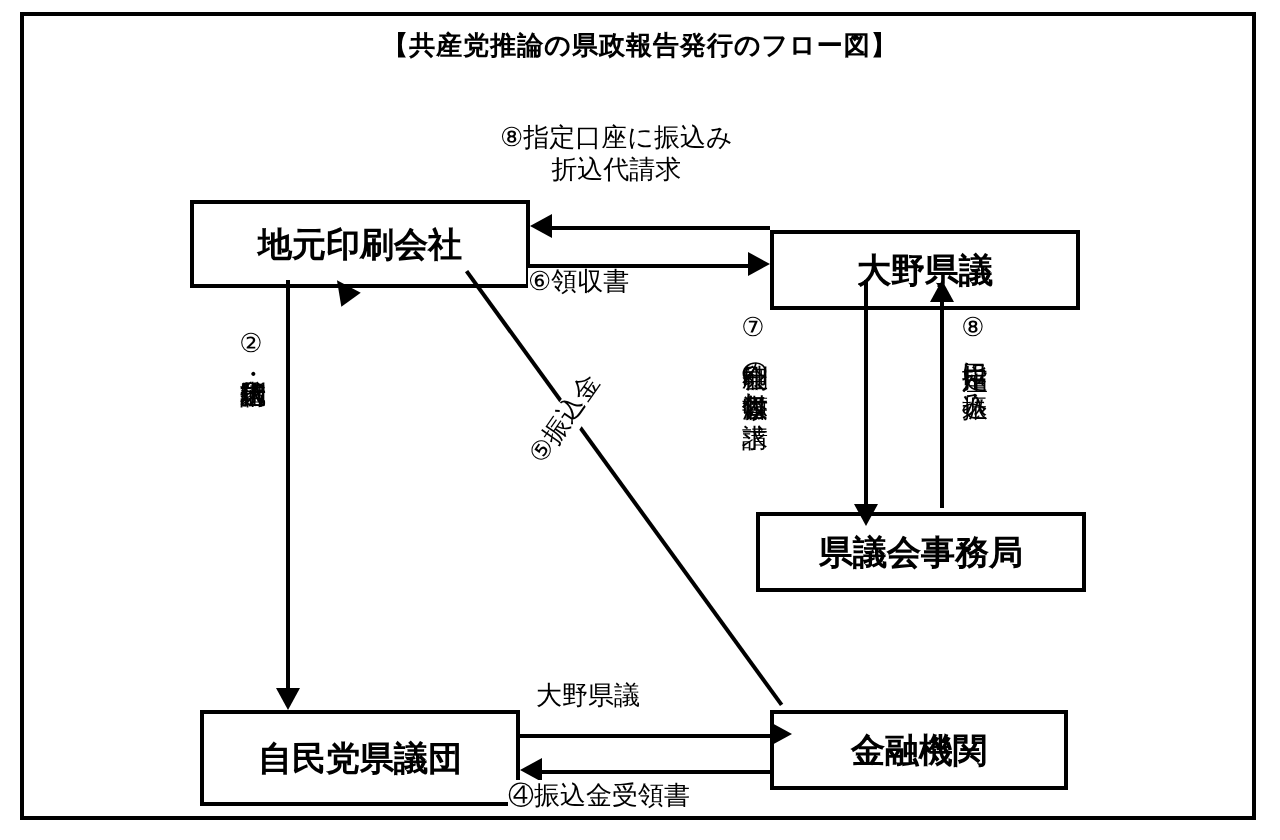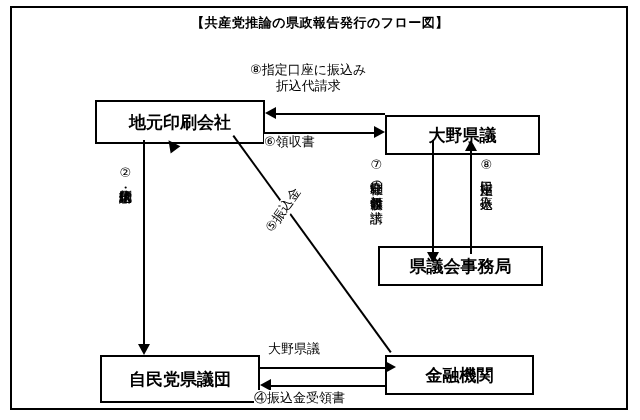--- a/index.html
+++ b/index.html
@@ -48,21 +48,21 @@
     box-sizing: border-box;
     display: flex;
     align-items: center;
     justify-content: center;
     font-size: 17px;
     font-weight: bold;
     white-space: nowrap;
   }
   #box-printer   { left: 95px;  top: 100px; width: 170px; height: 44px; }
   #box-ono       { left: 385px; top: 115px; width: 155px; height: 40px; }
-  #box-office    { left: 378px; top: 246px; width: 165px; height: 40px; }
+  #box-office    { left: 378px; top: 256px; width: 165px; height: 40px; }
   #box-bank      { left: 385px; top: 355px; width: 149px; height: 40px; }
   #box-ldp       { left: 100px; top: 355px; width: 160px; height: 48px; }
 
   
   .line {
     position: absolute;
     background: #000;
   }
   .hline { height: 2px; }
   .vline { width: 2px; }

